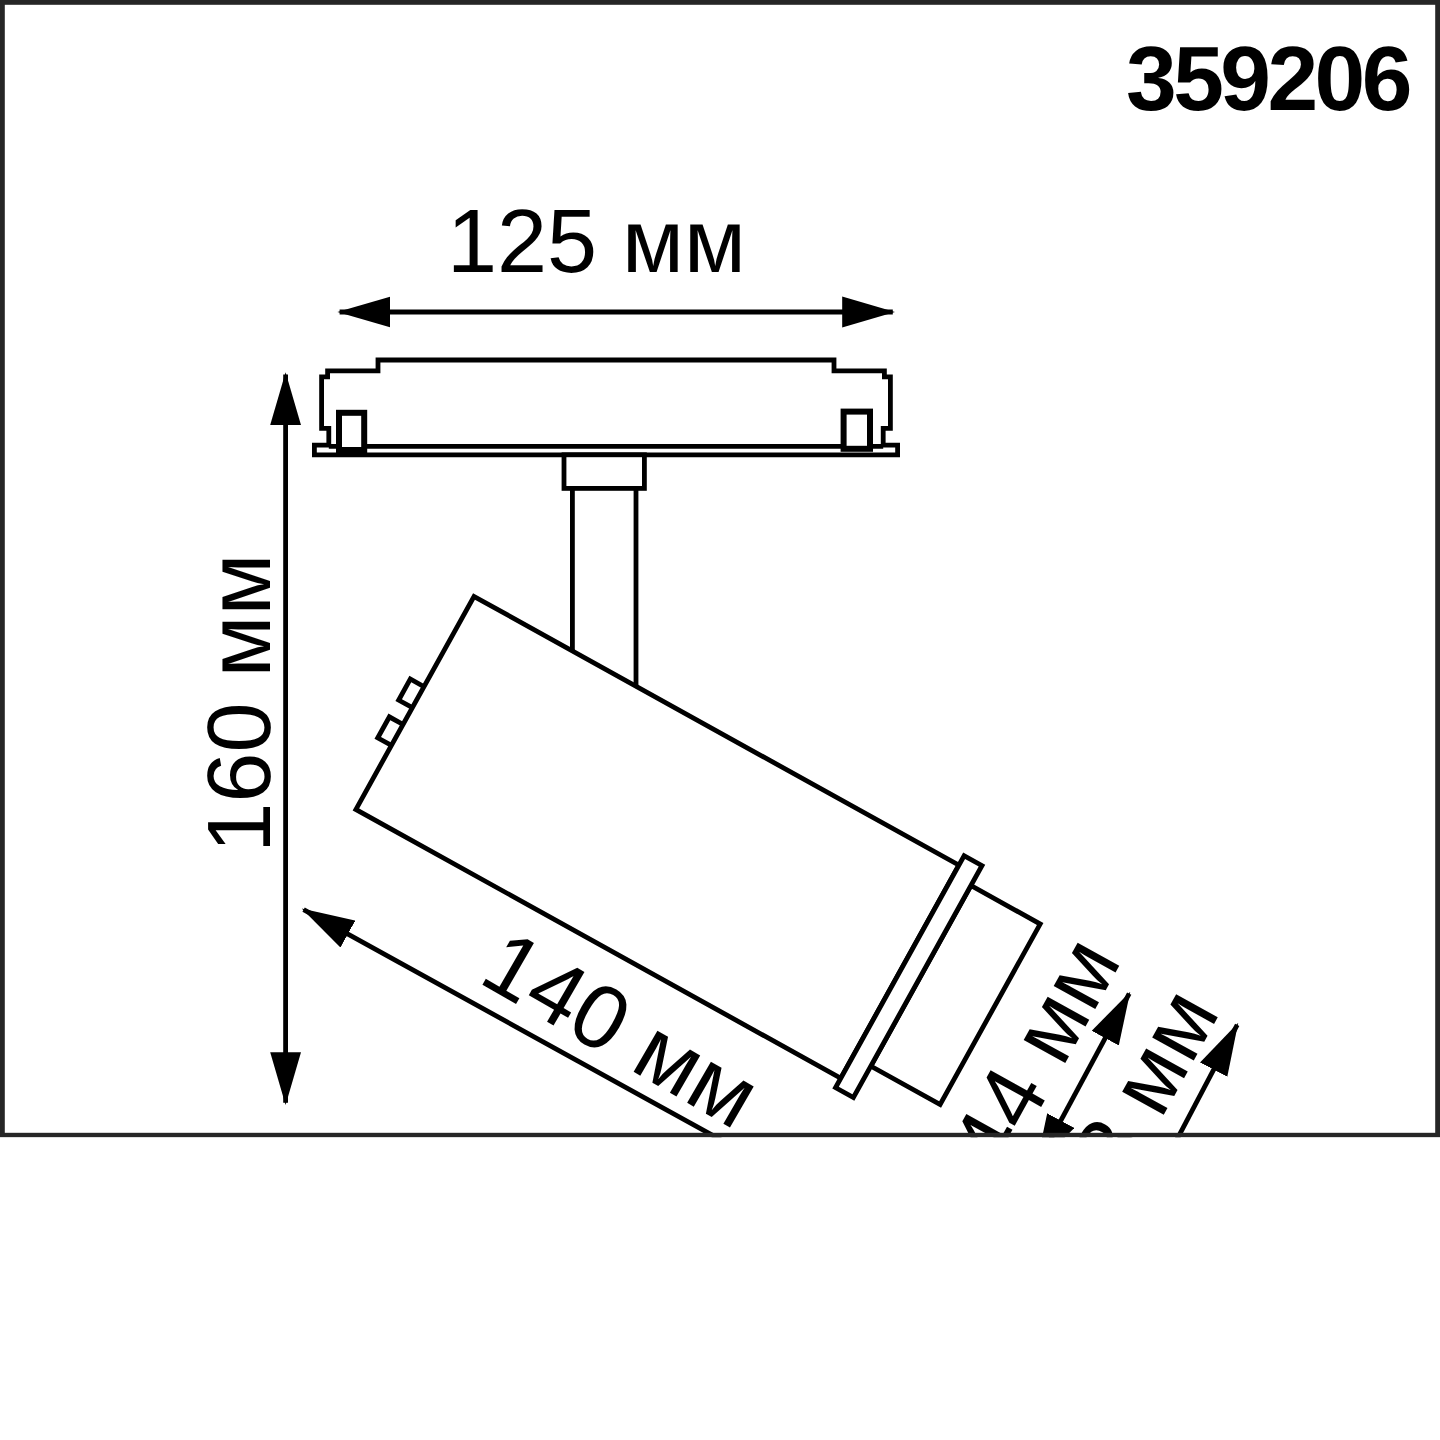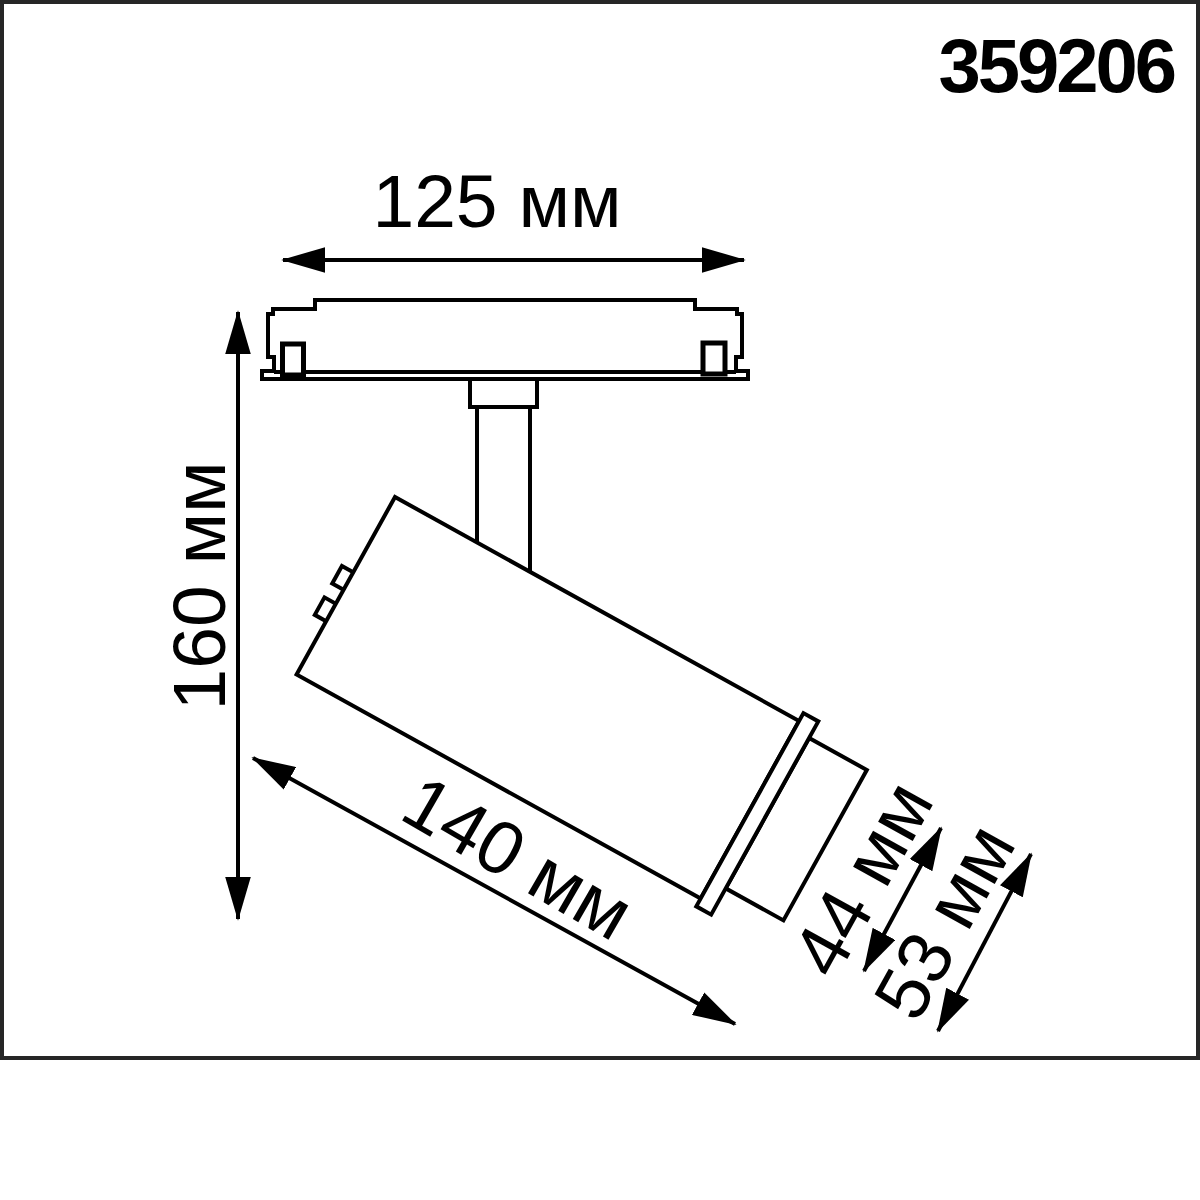--- a/index.html
+++ b/index.html
@@ -3,21 +3,21 @@
 <meta charset="utf-8">
 <style>
   html, body {
     margin: 0;
     padding: 0;
     background: #ffffff;
   }
   .canvas {
     position: relative;
     width: 1200px;
-    height: 1060px;
+    height: 948px;
     background: #ffffff;
     overflow: hidden;
   }
   .frame {
     position: absolute;
     inset: 0;
     border: 4px solid #262626;
     box-sizing: border-box;
     pointer-events: none;
   }

